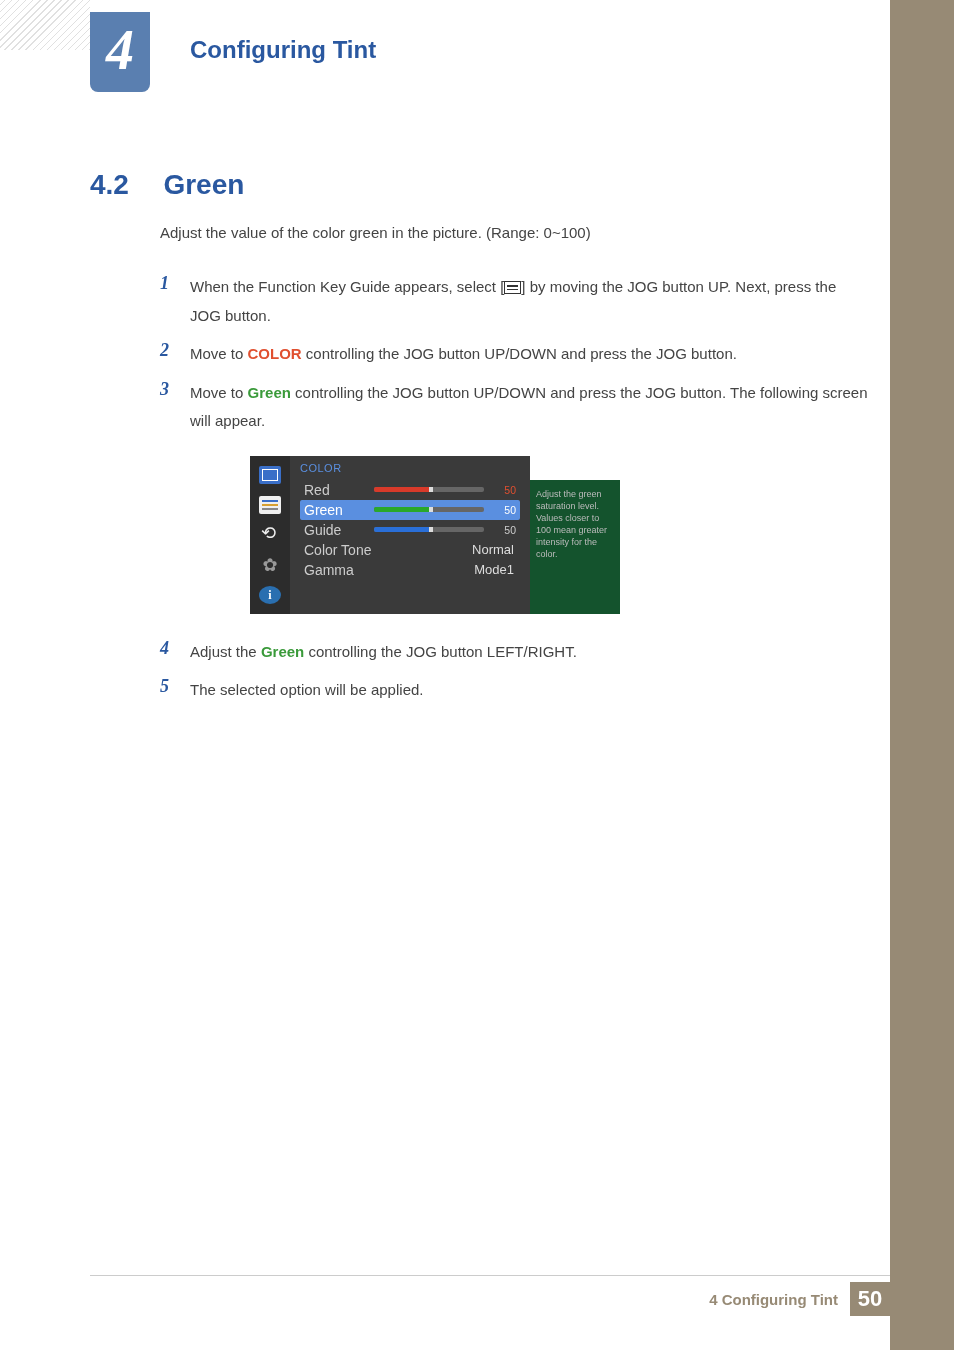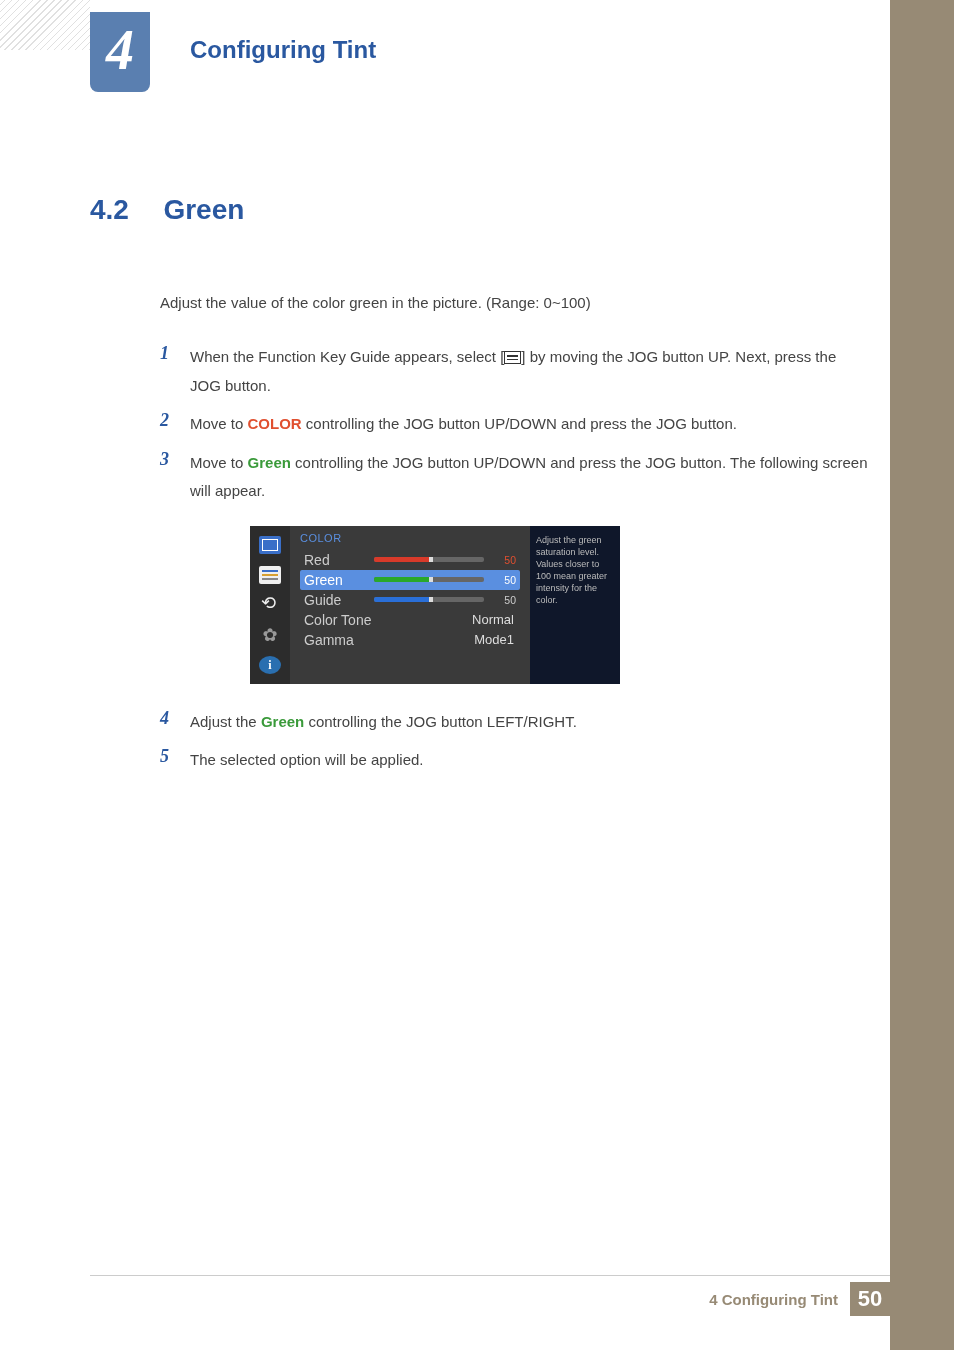--- a/index.html
+++ b/index.html
@@ -40,37 +40,37 @@
   }
   .chapter-title {
     position: absolute;
     left: 190px; top: 36px;
     font-size: 24px;
     color: #2a58a0;
     font-weight: bold;
   }
   .content {
     position: absolute;
-    left: 90px; top: 194px;
+    left: 90px; top: 169px;
     width: 780px;
   }
   .section-num {
     font-size: 28px;
     color: #2a58a0;
     font-weight: bold;
   }
   .section-title {
     font-size: 28px;
     color: #2a58a0;
     font-weight: bold;
     margin-left: 30px;
   }
   .body-text {
     margin-left: 70px;
-    margin-top: 65px;
+    margin-top: 20px;
     font-size: 15px;
     color: #444;
     line-height: 1.6;
   }
   .body-text p { margin-bottom: 24px; }
   .subsection {
     margin-left: 70px;
     margin-top: 36px;
     font-size: 18px;
     color: #2a58a0;
@@ -173,25 +173,26 @@
   }
   .osd-slider .fill { height:100%; }
   .osd-slider .handle {
     position:absolute; top:-1px; width:4px; height:7px; background:#ddd;
   }
   .osd-val { width: 24px; text-align:right; font-size:10.5px; }
   .osd-val.red { color:#e05030; }
   .osd-textval { flex:1; text-align:right; font-size:13px; padding-right: 2px; color:#ddd; }
   .osd-help {
     width: 90px;
-    background: #0f172a;
+    background: #14532d;
     padding: 8px 6px;
     font-size: 9px;
     color: #bbb;
     line-height: 1.35;
+    margin-top: 24px;
   }
 
   .footer-line {
     position: absolute;
     left: 90px;
     bottom: 74px;
     right: 64px;
     height: 1px;
     background: #ccc;
   }

